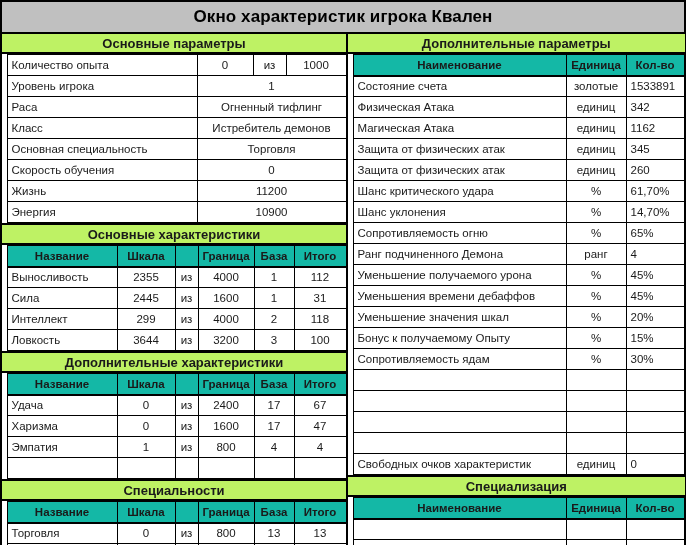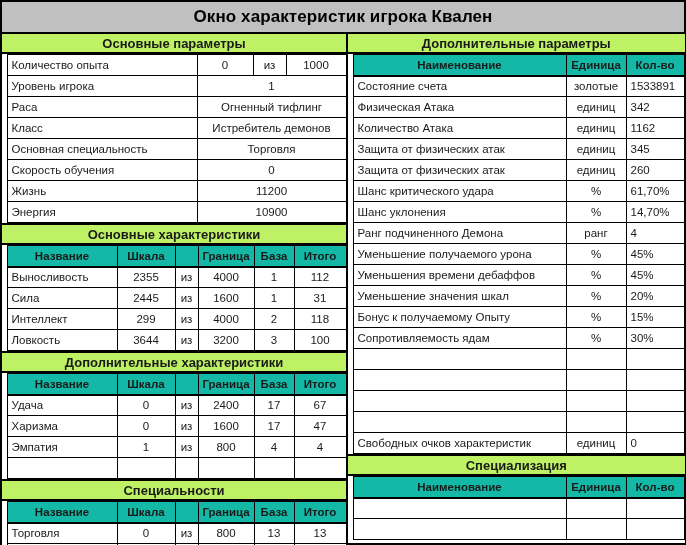--- a/index.html
+++ b/index.html
@@ -377,21 +377,21 @@
               <td class="tr">1533891</td>
             </tr>
             <tr>
               <td class="gutter"></td>
               <td class="tl nm">Физическая Атака</td>
               <td class="tc">единиц</td>
               <td class="tr">342</td>
             </tr>
             <tr>
               <td class="gutter"></td>
-              <td class="tl nm">Количество Атака</td>
+              <td class="tl nm">Магическая Атака</td>
               <td class="tc">единиц</td>
               <td class="tr">1162</td>
             </tr>
             <tr>
               <td class="gutter"></td>
               <td class="tl nm">Защита от физических атак</td>
               <td class="tc">единиц</td>
               <td class="tr">345</td>
             </tr>
             <tr>
@@ -404,20 +404,26 @@
               <td class="gutter"></td>
               <td class="tl nm">Шанс критического удара</td>
               <td class="tc">%</td>
               <td class="tr">61,70%</td>
             </tr>
             <tr>
               <td class="gutter"></td>
               <td class="tl nm">Шанс уклонения</td>
               <td class="tc">%</td>
               <td class="tr">14,70%</td>
+            </tr>
+            <tr>
+              <td class="gutter"></td>
+              <td class="tl nm">Сопротивляемость огню</td>
+              <td class="tc">%</td>
+              <td class="tr">65%</td>
             </tr>
             <tr>
               <td class="gutter"></td>
               <td class="tl nm">Ранг подчиненного Демона</td>
               <td class="tc">ранг</td>
               <td class="tr">4</td>
             </tr>
             <tr>
               <td class="gutter"></td>
               <td class="tl nm">Уменьшение получаемого урона</td>

